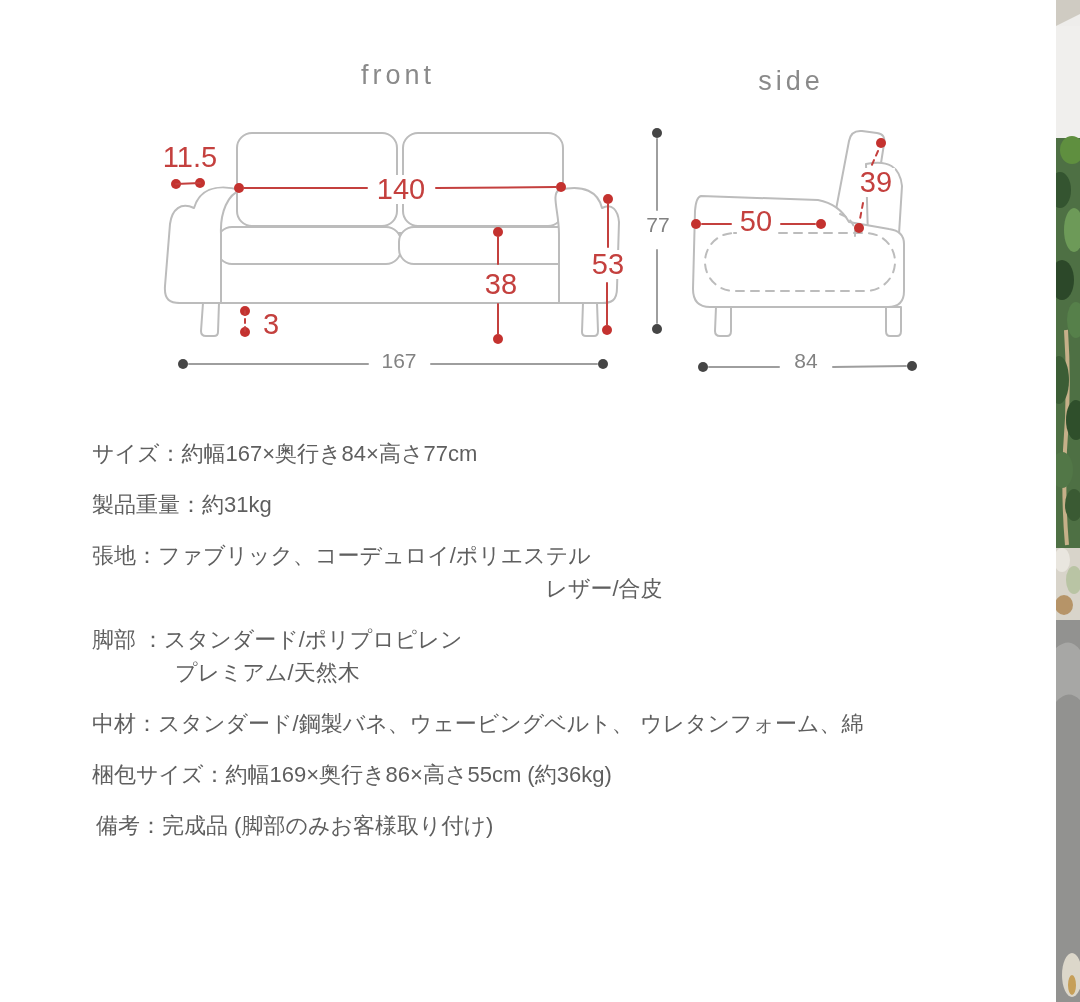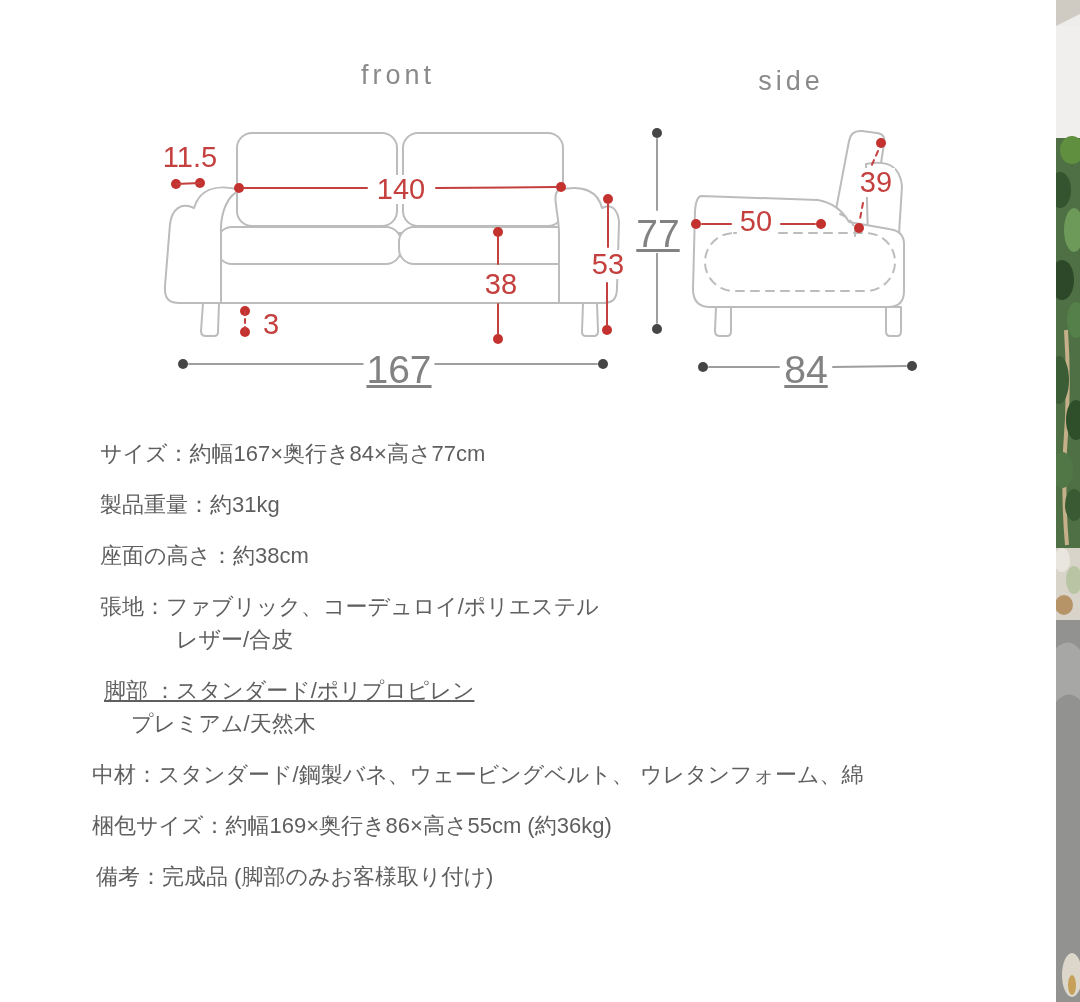--- a/index.html
+++ b/index.html
@@ -12,28 +12,28 @@
   #diagram{position:absolute;left:0;top:0;width:1055px;height:410px;}
   #diagram svg{position:absolute;left:0;top:0;}
   .view-title{
     position:absolute;color:#8a8a8a;font-size:27px;letter-spacing:4px;
     transform:translateX(-50%);white-space:nowrap;
   }
   .dim{
     position:absolute;transform:translateX(-50%);white-space:nowrap;
     font-size:29px;line-height:1;color:#c4403e;background:#fff;padding:0 3px;
   }
-  .dim.gray{color:#828282;font-size:39px;text-decoration:underline;}
+  .dim.gray{color:#828282;font-size:21px;}
   
   #specs{position:absolute;left:92px;top:440px;width:940px;color:#5f5f5f;font-size:22px;}
   .spec-row{margin-top:24px;line-height:27px;white-space:nowrap;}
   .spec-row.first{margin-top:0;}
   .spec-row.cont{margin-top:6px;}
-  .ml8{margin-left:8px;} .ml12{margin-left:12px;text-decoration:underline;} .ml4{margin-left:4px;}
-  .ind-a{margin-left:84px;} .ind-b{margin-left:39px;} .ind-c{margin-left:36px;} .ind-d{margin-left:45px;}
+  .ml8{} .ml12{} .ml4{margin-left:4px;}
+  .ind-a{margin-left:84px;text-align:center;} .ind-b{margin-left:83px;} .ind-c{margin-left:36px;} .ind-d{margin-left:45px;}
   .red-mark{color:#d24b4b;}
   
   #photo-strip{position:absolute;left:1056px;top:0;width:24px;height:1002px;overflow:hidden;}
 </style>
 </head>
 <body>
 
 <div id="diagram">
 
   <svg width="1055" height="410" viewBox="0 0 1055 410">
@@ -134,21 +134,20 @@
   <span class="dim gray" style="left:399px;top:350px;">167</span>
 
   <span class="dim" style="left:876px;top:168px;">39</span>
   <span class="dim" style="left:756px;top:207px;">50</span>
   <span class="dim gray" style="left:806px;top:350px;">84</span>
 </div>
 
 <div id="specs">
   <div class="spec-row first ml8"><span>サイズ：約幅167×奥行き84×高さ77cm</span></div>
   <div class="spec-row ml8"><span>製品重量：約31kg</span></div>
-  <div class="spec-row ml8"><span>座面の高さ：約38cm</span></div>
   <div class="spec-row ml8"><span>張地：ファブリック、コーデュロイ/ポリエステル</span></div>
   <div class="spec-row cont ind-a"><span>レザー/合皮</span></div>
   <div class="spec-row ml12"><span>脚部 ：スタンダード/ポリプロピレン</span></div>
   <div class="spec-row cont ind-b"><span>プレミアム/天然木</span></div>
   <div class="spec-row"><span>中材：スタンダード/鋼製バネ、ウェービングベルト、 ウレタンフォーム、綿</span></div>
   <div class="spec-row"><span>梱包サイズ：約幅169×奥行き86×高さ55cm (約36kg)</span></div>
   <div class="spec-row ml4"><span>備考：完成品 (脚部のみお客様取り付け)</span></div>
 </div>
 
 <div id="photo-strip">

